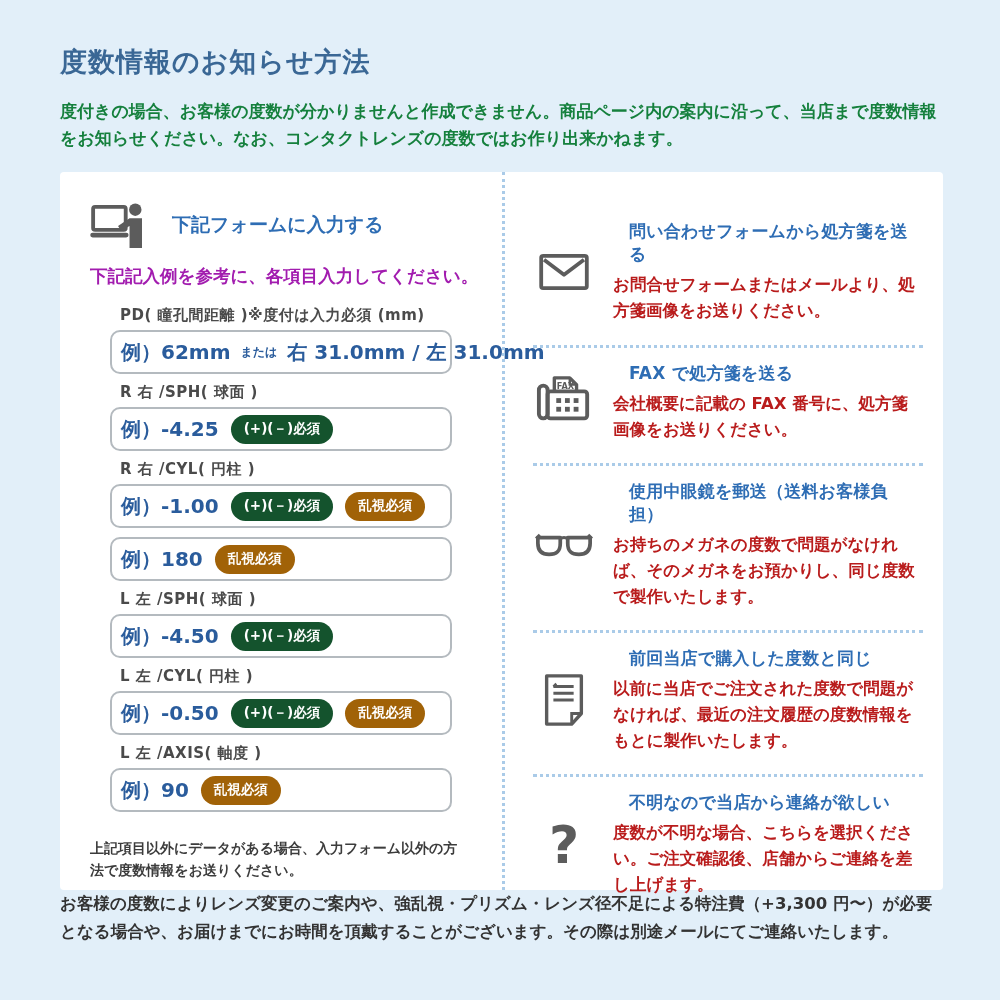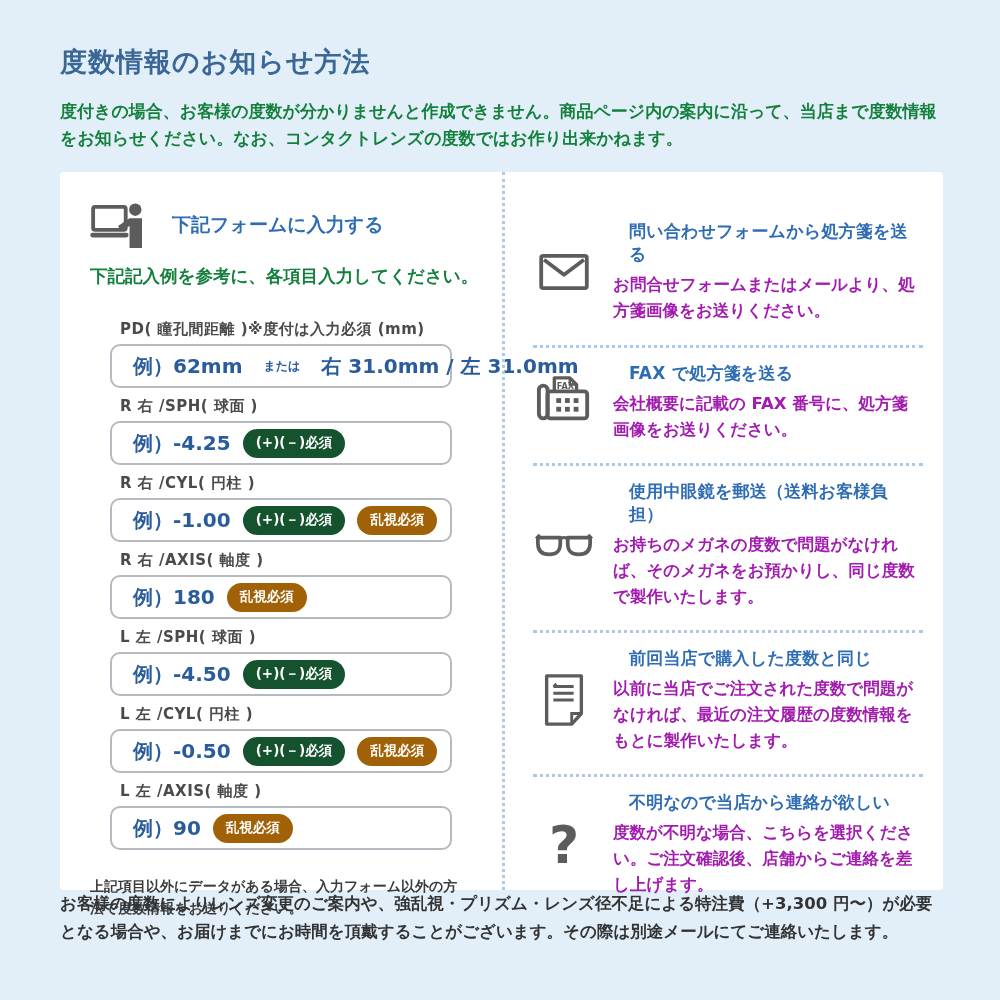--- a/index.html
+++ b/index.html
@@ -26,46 +26,46 @@
   .col-left { width:442px; padding:30px 0 0 28px; }
   .col-right {
     width:441px; padding:34px 20px 0 28px;
     border-left:3px dotted #aacbe8;
   }
 
   
   .form-header { display:flex; align-items:center;text-align:center; }
   .form-header .icon-box { width:62px; display:flex; justify-content:center; }
   .form-heading { color:#2e6db4; font-size:19px; font-weight:bold; margin-left:22px; }
-  .instruction { margin:16px 0 32px 2px; font-size:17.5px; font-weight:bold; color:#15803d; }
+  .instruction { margin:16px 0 18px 2px; font-size:17.5px; font-weight:bold; color:#a21caf; }
 
   .form-rows { margin-left:22px; width:342px; }
   .row-label { font-size:15px; font-weight:bold; color:#4a4a4a; margin:0 0 5px 10px; letter-spacing:0.5px; }
   .row-box {
     height:44px; border:2px solid #b4babf; border-radius:10px;
-    display:flex; align-items:center; padding-left:21px; margin-bottom:9px;
+    display:flex; align-items:center; padding-left:9px; margin-bottom:9px;
     background:#fff;
   }
   .example { color:#2a5c9c; font-size:20px; font-weight:bold; white-space:nowrap; }
-  .example-mid { color:#2a5c9c; font-size:12px; font-weight:bold; margin:0 21px; white-space:nowrap; }
+  .example-mid { color:#2a5c9c; font-size:12px; font-weight:bold; margin:0 10px; white-space:nowrap; }
   .badge { height:29px; border-radius:15px; color:#ffffff; font-size:13.5px; font-weight:bold;
            display:flex; align-items:center; padding:0 13px; margin-left:12px; white-space:nowrap; }
   .badge-blue { background:#14532d; }
   .badge-orange { background:#a16207; }
 
   .form-note { margin:26px 0 0 2px; font-size:14px; font-weight:bold; line-height:1.55; width:380px; }
 
   
   .method { display:flex; align-items:center; padding:14px 0 20px 0;
             border-bottom:3px dotted #aacbe8; }
   .method:last-child { border-bottom:none; }
   .method .icon-box { width:62px; min-width:62px; display:flex; justify-content:center; }
   .method-content { margin-left:18px; width:308px; }
   .method-heading { color:#2e6db4; font-size:17px; font-weight:bold; margin-bottom:6px; letter-spacing:0.2px;padding-left:16px; }
-  .method-text { font-size:16.5px; font-weight:bold; color:#a21caf; line-height:1.58; }
+  .method-text { font-size:16.5px; font-weight:bold; color:#b91c1c; line-height:1.58; }
 
   .q-mark { font-size:52px; font-weight:bold; color:#5c5c5c; line-height:1; }
 
   .footer-note {
     font-size:16.5px; font-weight:bold; line-height:1.65;
     color:#333333; width:885px;
   }
   svg { display:block; }
 </style>
 </head>
@@ -108,21 +108,20 @@
           </div>
           <div>
             <div class="row-label">R 右 /CYL( 円柱 )</div>
             <div class="row-box">
               <span class="example">例）-1.00</span>
               <span class="badge badge-blue">(+)(－)必須</span>
               <span class="badge badge-orange">乱視必須</span>
             </div>
           </div>
           <div>
-            <div class="row-label">R 右 /AXIS( 軸度 )</div>
             <div class="row-box">
               <span class="example">例）180</span>
               <span class="badge badge-orange">乱視必須</span>
             </div>
           </div>
           <div>
             <div class="row-label">L 左 /SPH( 球面 )</div>
             <div class="row-box">
               <span class="example">例）-4.50</span>
               <span class="badge badge-blue">(+)(－)必須</span>

